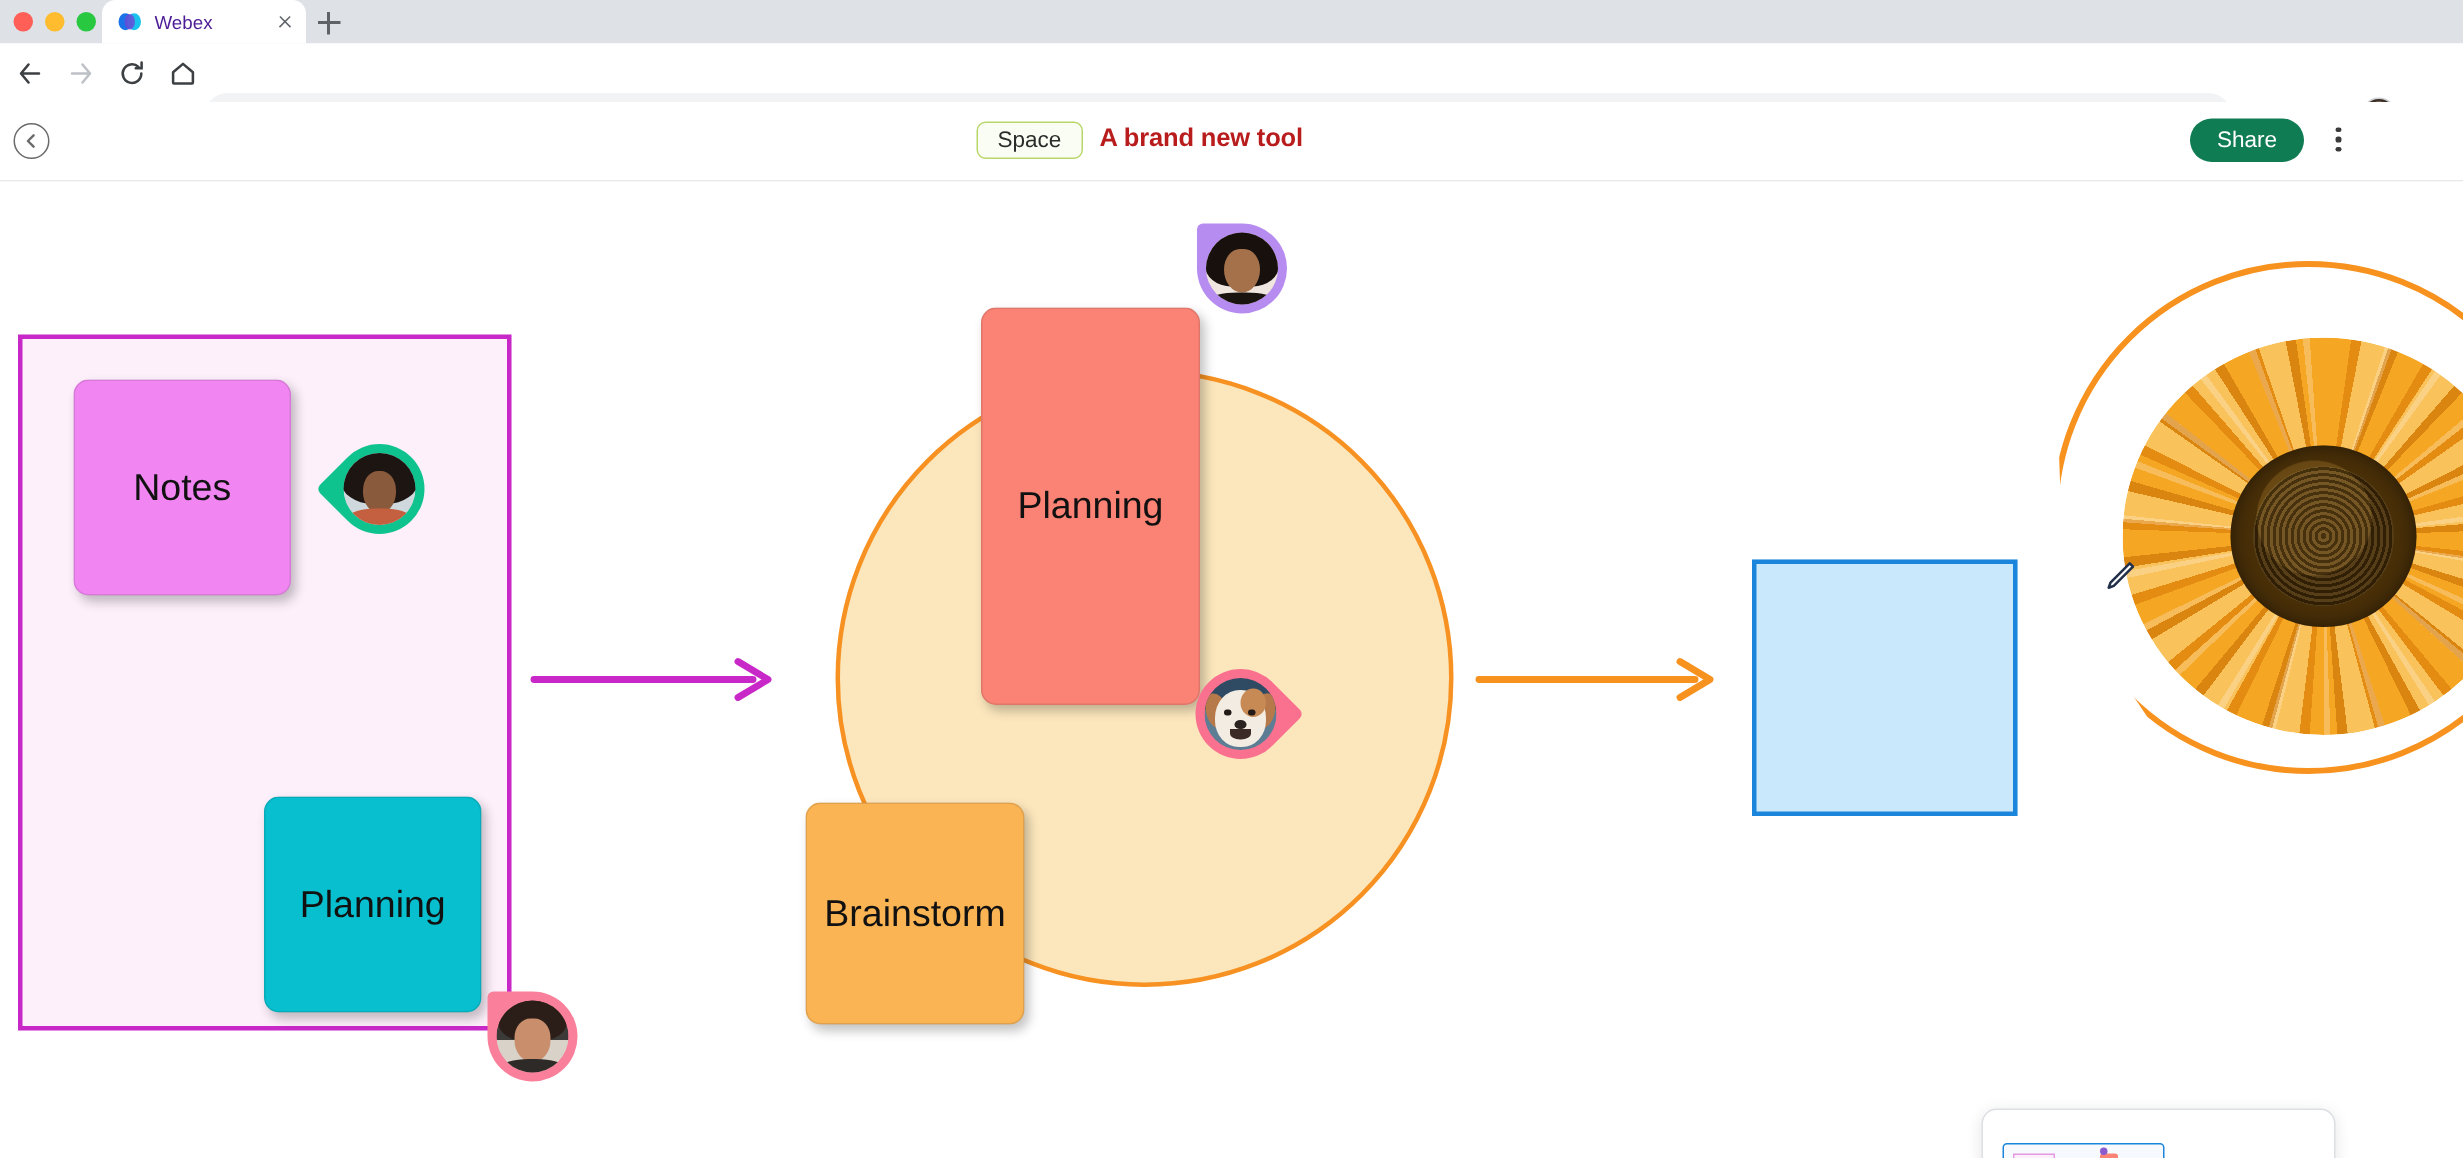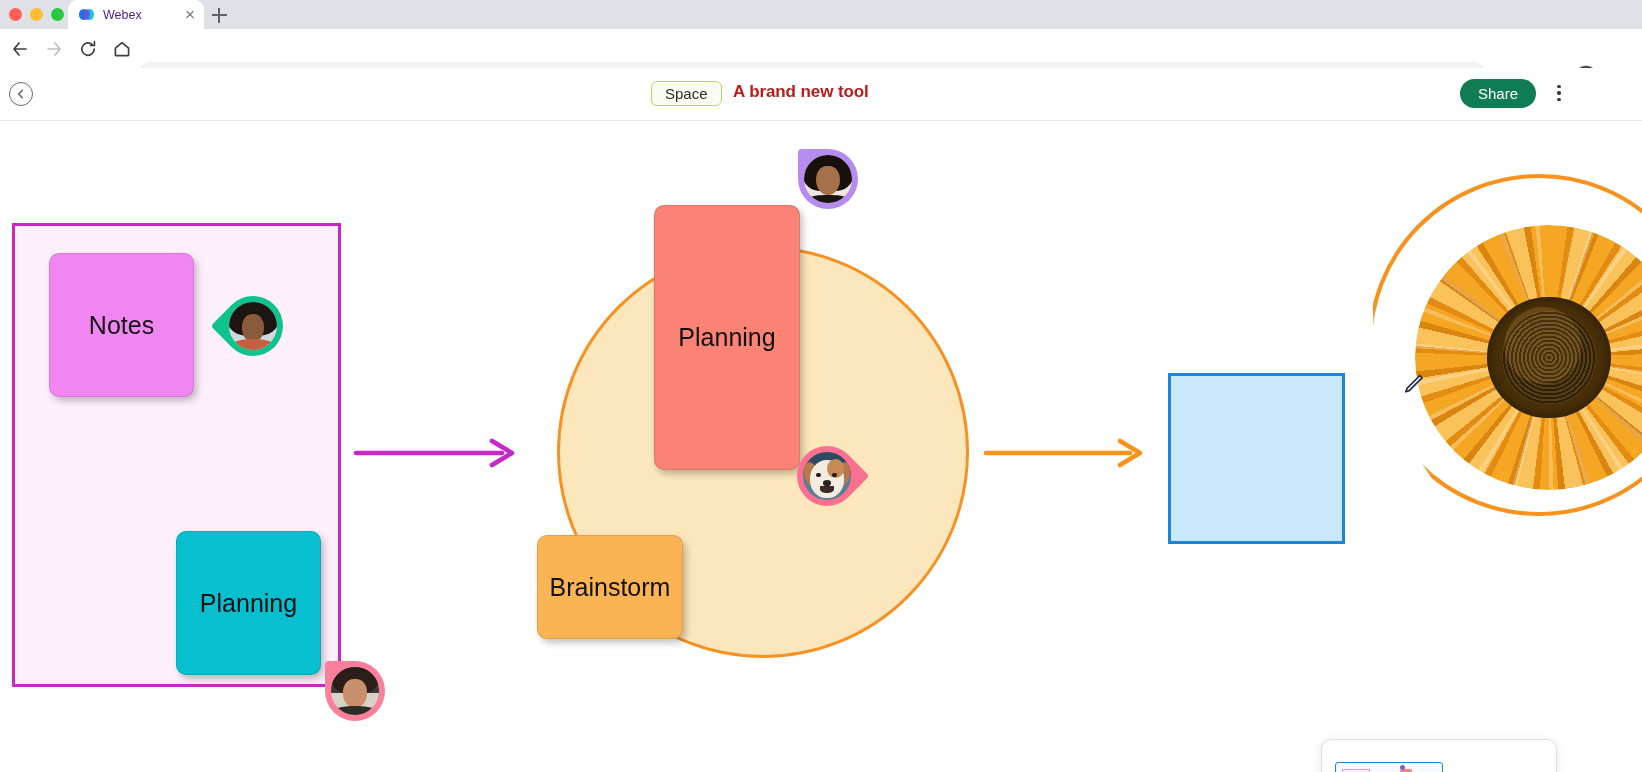--- a/index.html
+++ b/index.html
@@ -157,21 +157,21 @@
     position: absolute; border-radius: 10px;
     display: flex; align-items: center; justify-content: center;
     box-shadow: 3px 4px 7px rgba(0,0,0,0.24);
     font-size: 25px; color: #111111;
     border: 1px solid rgba(0,0,0,0.10);
   }
   .sticky-notes      { left: 49px;  top: 132px; width: 145px; height: 144px; background: #f186f2; }
   .sticky-planning   { left: 176px; top: 410px; width: 145px; height: 144px; background: #07bfce; }
   .sticky-ideation   { left: 654px; top: 84px;  width: 146px; height: 265px; background: #fa8375; }
   .sticky-diagram    { left: 859px; top: 184px; width: 146px; height: 140px; background: #fbb454; }
-  .sticky-brainstorm { left: 537px; top: 414px; width: 146px; height: 104px; background: #fbb454; }
+  .sticky-brainstorm { left: 537px; top: 414px; width: 146px; height: 148px; background: #fbb454; }
 
   .big-circle {
     position: absolute; left: 557px; top: 125px;
     width: 412px; height: 412px; border-radius: 50%;
     background: #fce7bd; border: 3.2px solid #f79222;
   }
 
   .blue-rect {
     position: absolute; left: 1168px; top: 252px;
     width: 177px; height: 171px;

